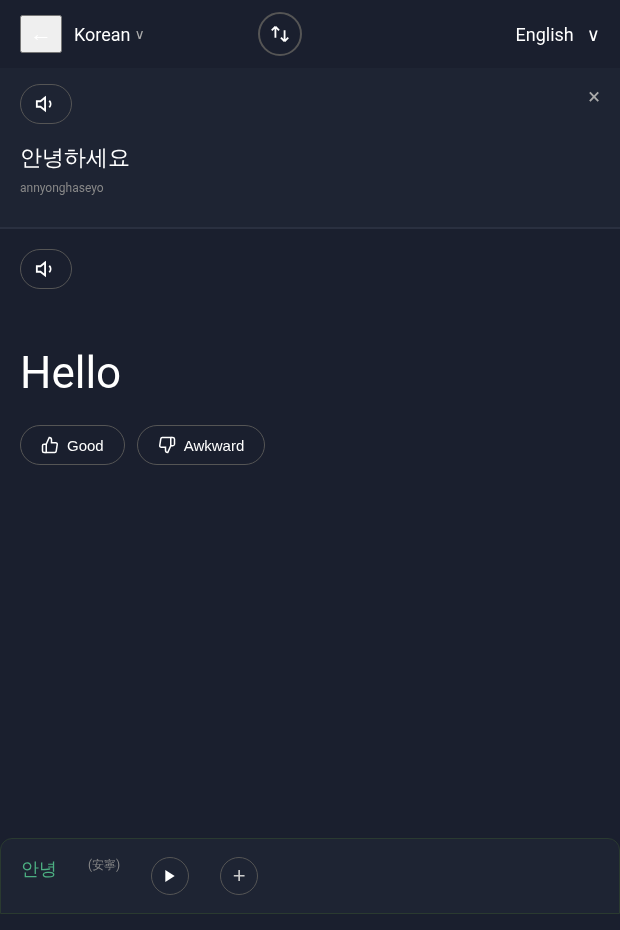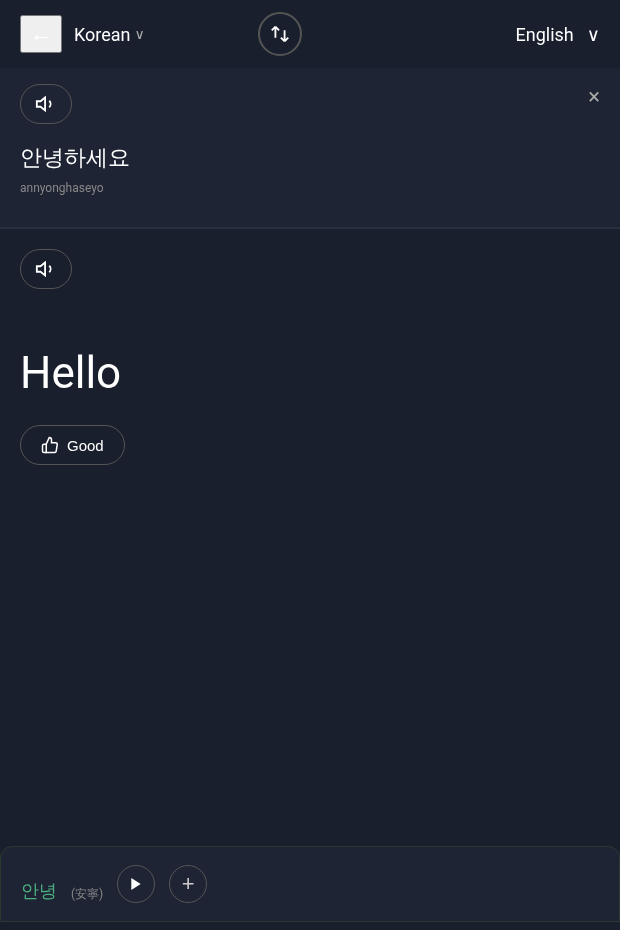--- a/index.html
+++ b/index.html
@@ -149,30 +149,30 @@
       padding: 10px 20px;
       font-size: 15px;
       color: #ffffff;
       cursor: pointer;
       background: transparent;
     }
 
     
     .bottom-bar {
       position: absolute;
-      bottom: 8px;
+      bottom: 16px;
       left: 0;
       right: 0;
       background-color: #1e2433;
       border: 1px solid #2a3a30;
       border-radius: 12px 12px 0 0;
       padding: 18px 20px;
       display: flex;
-      align-items: flex-end;
-      gap: 14px;
+      align-items: flex-start;
+      gap: 31px;
     }
 
     .bottom-word {
       font-size: 18px;
       font-weight: 500;
       color: #4caf82;
     }
 
     .bottom-word-secondary {
       font-size: 12px;
@@ -263,20 +263,27 @@
   </button>
   <div class="translation-text">Hello</div>
   <div class="feedback-row">
     <button class="feedback-btn">
       <svg width="18" height="18" viewBox="0 0 24 24" fill="none" stroke="white" stroke-width="2">
         <path d="M14 9V5a3 3 0 0 0-3-3l-4 9v11h11.28a2 2 0 0 0 2-1.7l1.38-9a2 2 0 0 0-2-2.3H14z"></path>
         <path d="M7 22H4a2 2 0 0 1-2-2v-7a2 2 0 0 1 2-2h3"></path>
       </svg>
       <span>Good</span>
     </button>
+    <button class="feedback-btn">
+      <svg width="18" height="18" viewBox="0 0 24 24" fill="none" stroke="white" stroke-width="2">
+        <path d="M10 15v4a3 3 0 0 0 3 3l4-9V2H5.72a2 2 0 0 0-2 1.7l-1.38 9a2 2 0 0 0 2 2.3H10z"></path>
+        <path d="M17 2h2.67A2.31 2.31 0 0 1 22 4v7a2.31 2.31 0 0 1-2.33 2H17"></path>
+      </svg>
+      <span>Awkward</span>
+    </button>
   </div>
 </div>
 
 <div class="bottom-bar">
   <span class="bottom-word">안녕</span>
   <span class="bottom-word-secondary">(安寧)</span>
   <button class="bottom-play-btn">
     <svg width="16" height="16" viewBox="0 0 24 24" fill="white">
       <polygon points="5,3 19,12 5,21"></polygon>
     </svg>

